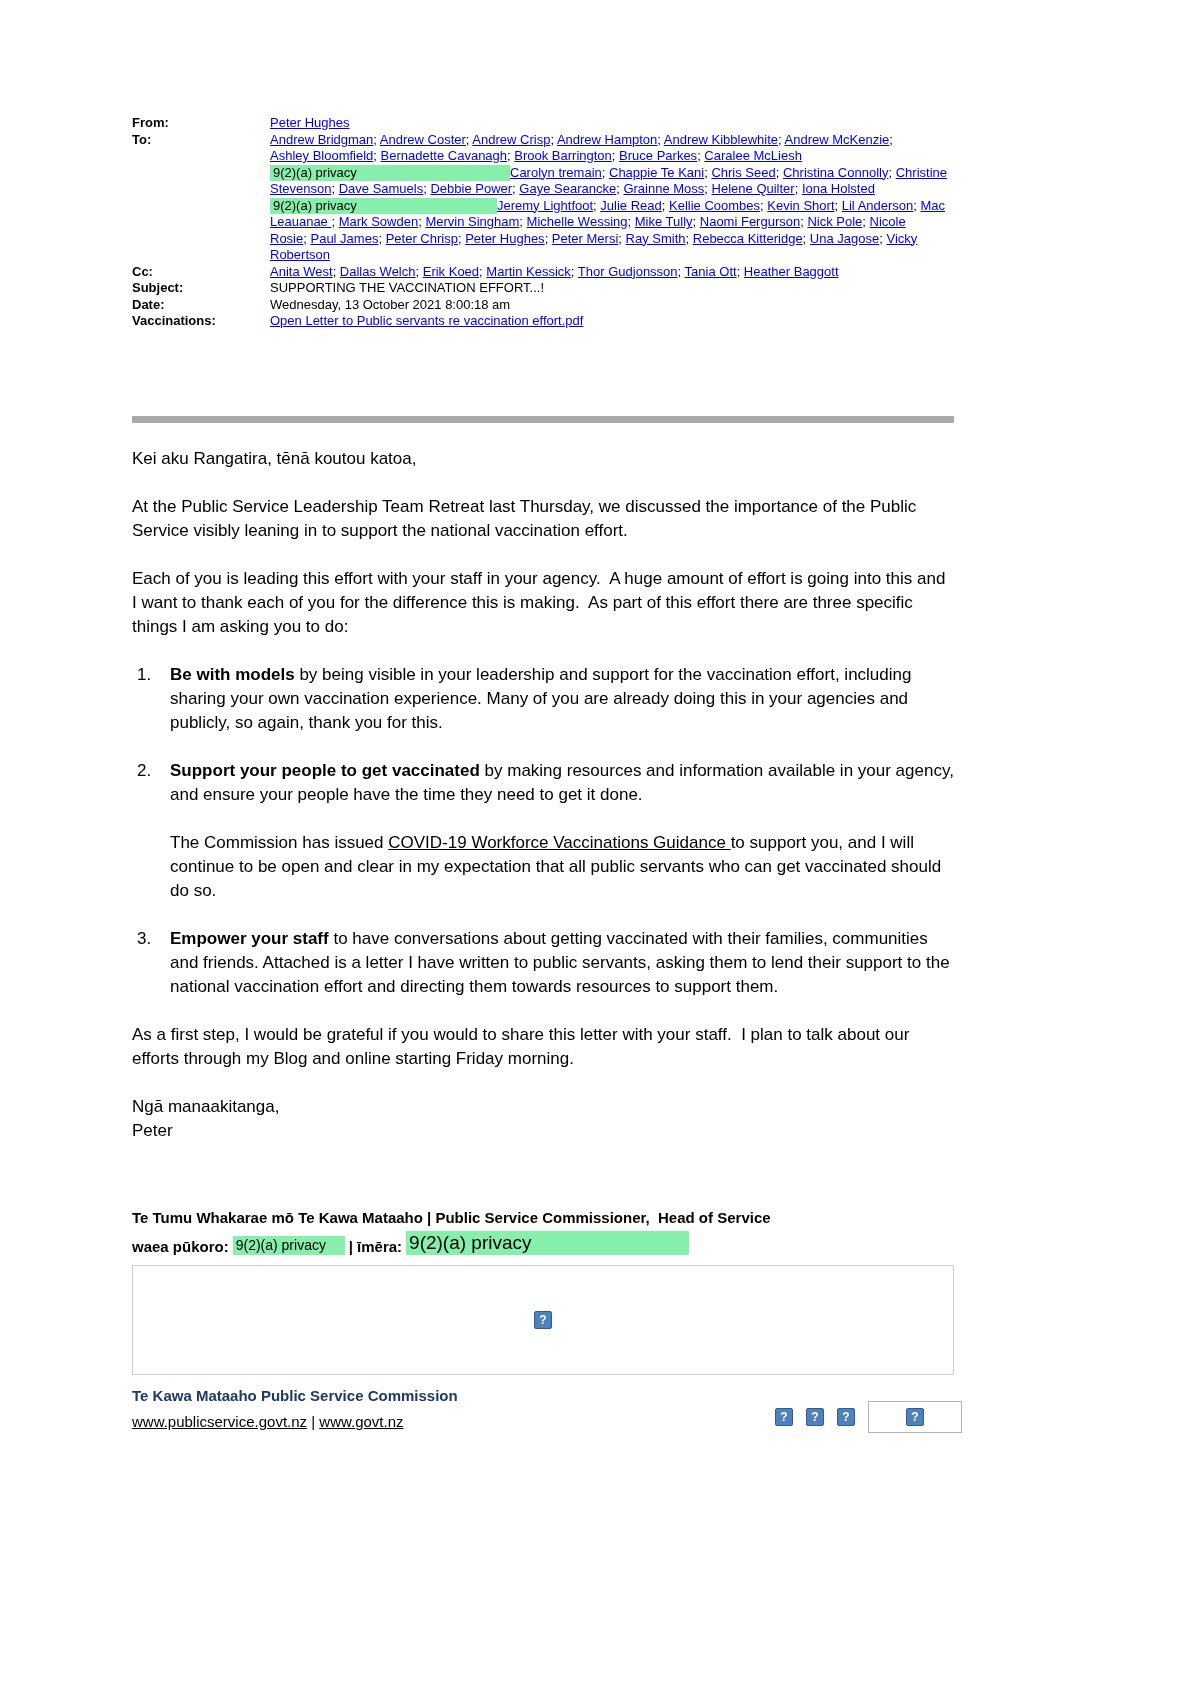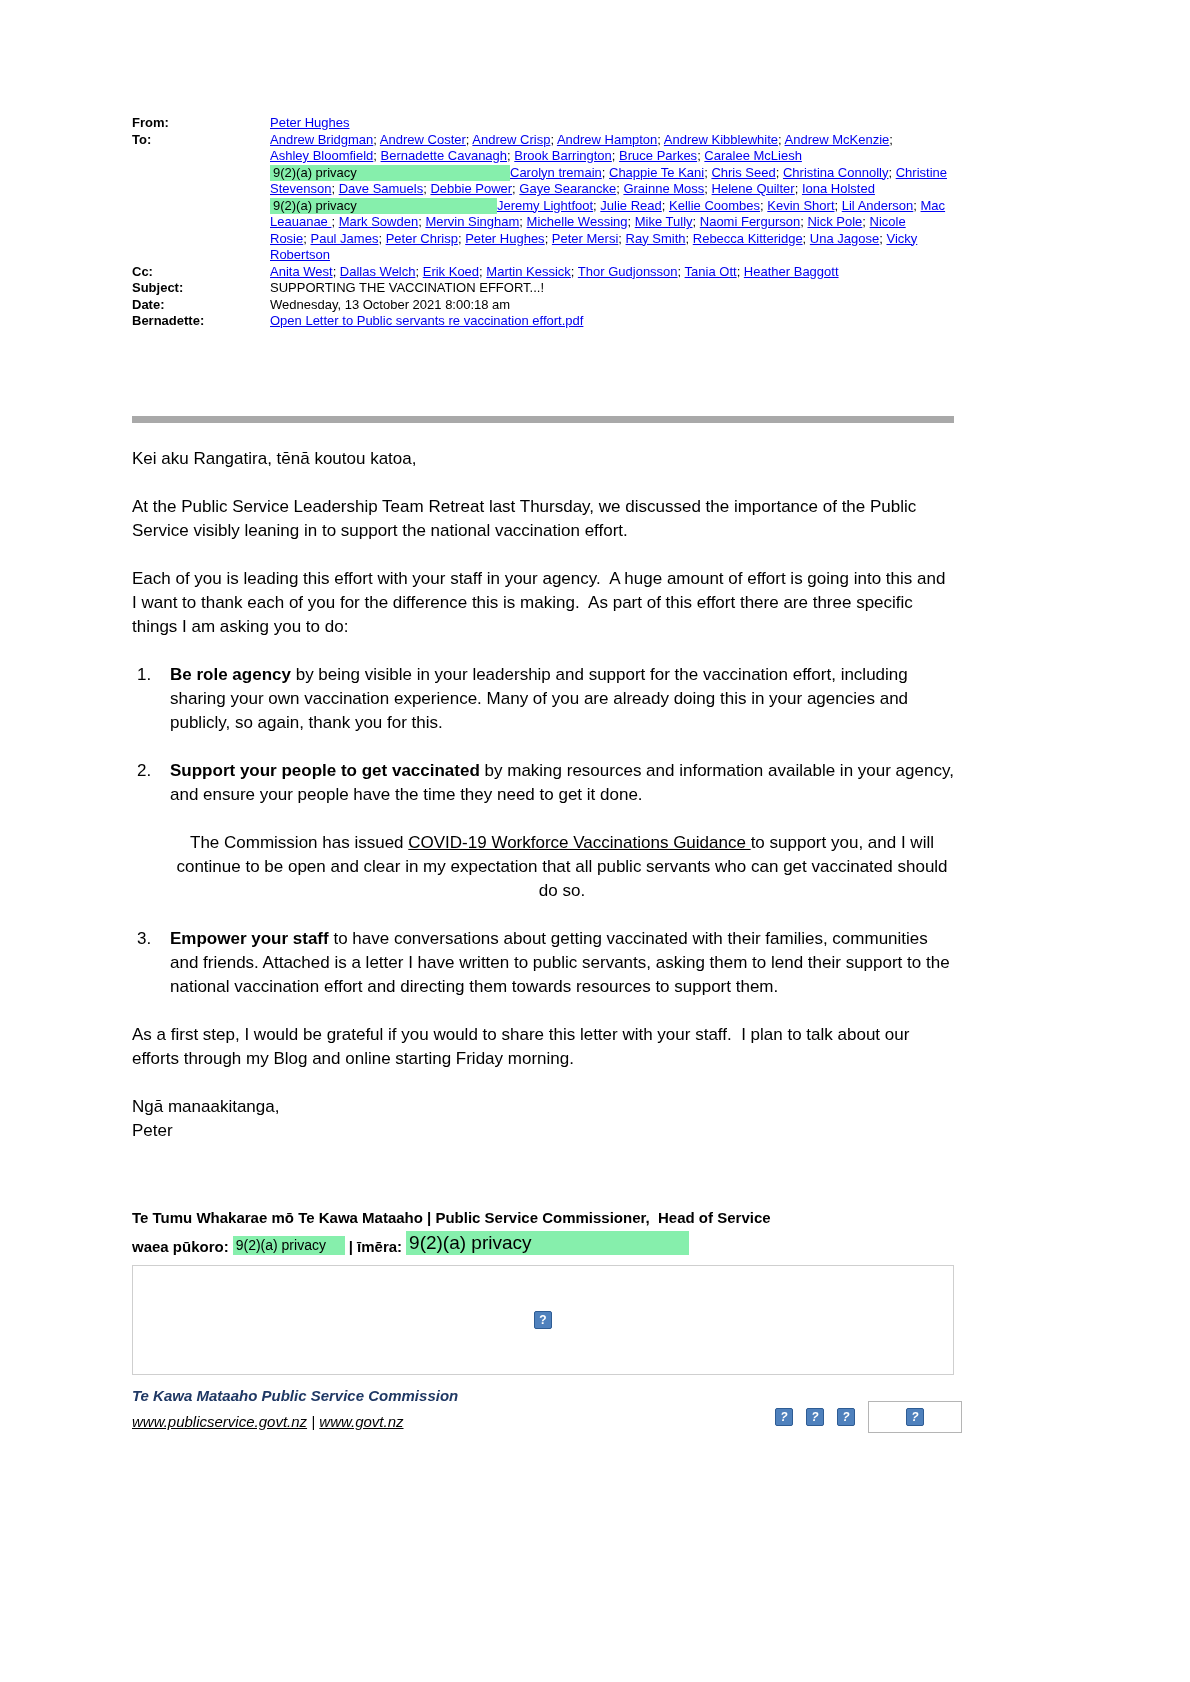--- a/index.html
+++ b/index.html
@@ -18,35 +18,35 @@
 
   
   .divider{height:7px;background:#a9a9a9;margin-top:86px;}
 
   
   .body-text{font-size:17px;line-height:24px;margin-top:14px;}
   .para{margin:24px 0;white-space:pre-wrap;}
   .list-item{display:grid;grid-template-columns:38px 1fr;margin:24px 0;}
   .num{padding-left:5px;}
   .txt{white-space:pre-wrap;}
-  .sub-para{margin:24px 0 24px 38px;white-space:pre-wrap;text-align:center;}
+  .sub-para{margin:24px 0 24px 38px;white-space:pre-wrap;}
   .body-link{color:#000;text-decoration:underline;cursor:pointer;}
   .signoff{margin-top:24px;}
 
   
   .signature{margin-top:66px;}
   .sig-name{font-size:19px;font-weight:bold;}
   .sig-pronouns{font-size:13px;font-weight:normal;text-decoration:underline;cursor:pointer;}
   .sig-title{font-size:15px;font-weight:bold;margin-top:5px;white-space:pre-wrap;}
   .sig-contact{font-size:15px;font-weight:bold;margin-top:5px;display:flex;align-items:flex-end;gap:4px;}
   .redact-sm{min-width:112px;font-size:14px;font-weight:normal;line-height:19px;}
   .redact-lg{min-width:283px;font-size:19px;font-weight:normal;line-height:24px;}
   .image-box{margin-top:10px;height:108px;border:1px solid #cfcfcf;display:flex;align-items:center;justify-content:center;background:#fff;}
   .tile{width:18px;height:18px;background:#4f81bd;border:1px solid #2e5c94;color:#fff;font-size:12px;font-weight:bold;display:inline-flex;align-items:center;justify-content:center;border-radius:2px;box-sizing:border-box;}
-  .sig-footer{position:relative;margin-top:12px;font-style:italic;}
+  .sig-footer{position:relative;margin-top:12px;}
   .sig-org{font-size:15px;font-weight:bold;color:#1F3864;}
   .sig-links{font-size:15px;margin-top:9px;}
   .sig-links a{color:#000;text-decoration:underline;cursor:pointer;}
   .bottom-icons{position:absolute;right:-8px;top:14px;display:flex;gap:13px;align-items:center;}
   .tile-frame{width:92px;height:30px;border:1px solid #b5b5b5;background:#fff;display:inline-flex;align-items:center;justify-content:center;}
 </style>
 </head>
 <body>
 
 <div class="content">
@@ -77,35 +77,35 @@
     </div>
     <div class="hrow">
       <div class="hlabel">Subject:</div>
       <div class="hvalue">SUPPORTING THE VACCINATION EFFORT...!</div>
     </div>
     <div class="hrow">
       <div class="hlabel">Date:</div>
       <div class="hvalue">Wednesday, 13 October 2021 8:00:18 am</div>
     </div>
     <div class="hrow">
-      <div class="hlabel">Bernadette:</div>
+      <div class="hlabel">Vaccinations:</div>
       <div class="hvalue"><a href="#" class="lnk">Open Letter to Public servants re vaccination effort.pdf</a></div>
     </div>
   </div>
 
   <div class="divider"></div>
 
   <div class="body-text">
     <p class="para">Kei aku Rangatira, tēnā koutou katoa,</p>
     <p class="para">At the Public Service Leadership Team Retreat last Thursday, we discussed the importance of the Public Service visibly leaning in to support the national vaccination effort.</p>
     <p class="para">Each of you is leading this effort with your staff in your agency.  A huge amount of effort is going into this and I want to thank each of you for the difference this is making.  As part of this effort there are three specific things I am asking you to do:</p>
 
     <div class="list-item">
       <div class="num">1.</div>
-      <div class="txt"><b>Be role agency</b><span> by being visible in your leadership and support for the vaccination effort, including sharing your own vaccination experience. Many of you are already doing this in your agencies and publicly, so again, thank you for this.</span></div>
+      <div class="txt"><b>Be with models</b><span> by being visible in your leadership and support for the vaccination effort, including sharing your own vaccination experience. Many of you are already doing this in your agencies and publicly, so again, thank you for this.</span></div>
     </div>
 
     <div class="list-item">
       <div class="num">2.</div>
       <div class="txt"><b>Support your people to get vaccinated</b><span> by making resources and information available in your agency, and ensure your people have the time they need to get it done.</span></div>
     </div>
 
     <div class="sub-para"><span>The Commission has issued </span><a href="#" class="body-link">COVID-19 Workforce Vaccinations Guidance </a><span>to support you, and I will continue to be open and clear in my expectation that all public servants who can get vaccinated should do so.</span></div>
 
     <div class="list-item">

